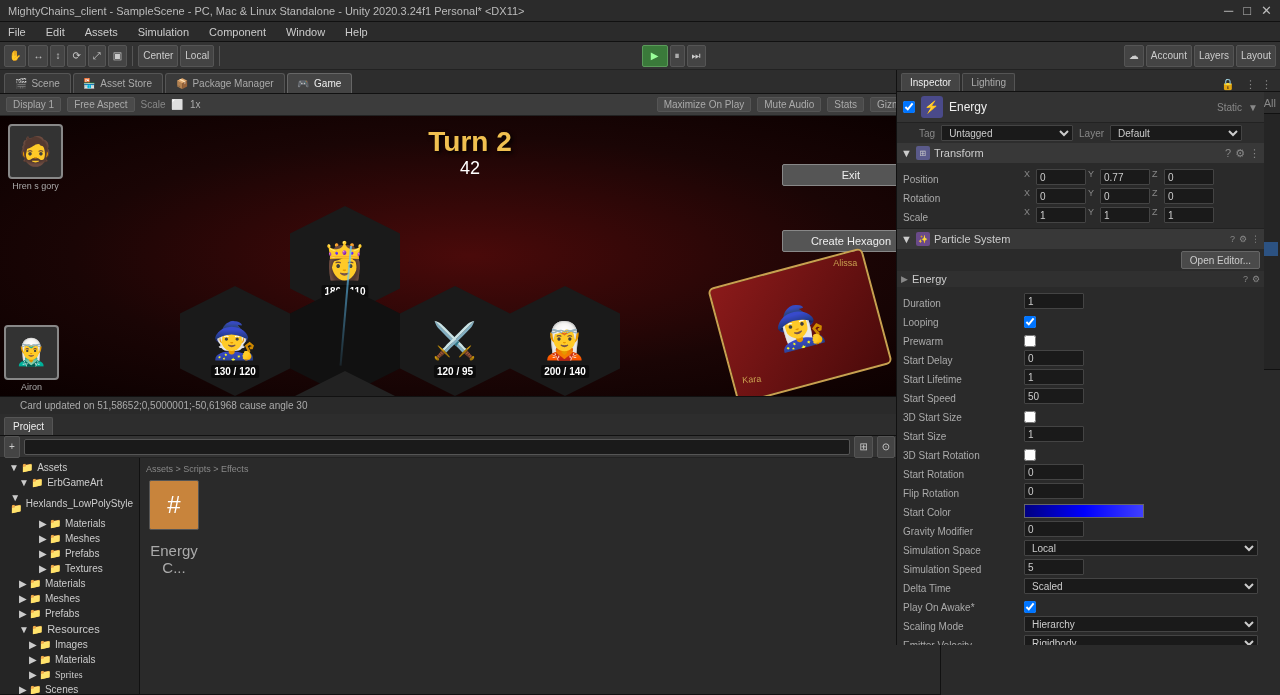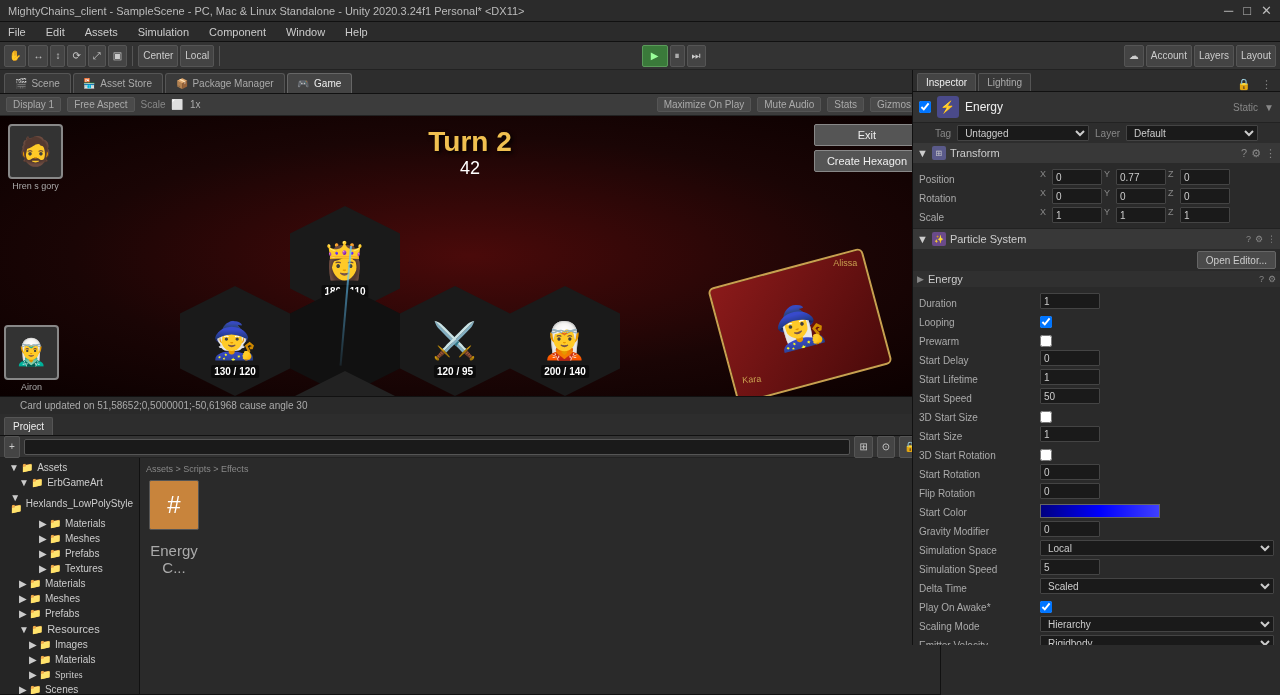--- a/index.html
+++ b/index.html
@@ -70,22 +70,22 @@
       text-align: center; pointer-events: none;
     }
     #turn-text { color: #f0c050; font-size: 28px; font-weight: bold; text-shadow: 2px 2px 4px #000; }
     #turn-num { color: #fff; font-size: 18px; }
 
     
     #game-buttons {
       position: absolute; top: 8px; right: 20px; display: flex; flex-direction: column; gap: 4px;
     }
     .game-btn {
-      background: #555; border: 1px solid #888; color: #eee; padding: 4px 12px;
-      cursor: pointer; font-size: 11px; border-radius: 2px; text-align: center;
+      background: #555; border: 1px solid #888; color: #eee; padding: 4px 28px;
+      cursor: pointer; font-size: 11px; border-radius: 2px; text-align: center; margin-top: 40px;
     }
 
     
     #char-portrait {
       position: absolute; top: 8px; left: 8px;
     }
     .portrait-box {
       width: 55px; height: 55px; border: 2px solid #888; border-radius: 4px;
       background: #333; overflow: hidden; display: flex; align-items: center; justify-content: center;
     }
@@ -173,21 +173,21 @@
       width: 60px; display: flex; flex-direction: column; align-items: center; cursor: pointer;
     }
     .asset-icon {
       width: 50px; height: 50px; background: #333; border: 1px solid #555; display: flex; align-items: center; justify-content: center;
       font-size: 20px; border-radius: 2px;
     }
     .asset-label { font-size: 15px; color: #aaa; text-align: center; margin-top: 12px; word-break: break-all; }
 
     
     #inspector-panel {
-      position: fixed; right: 0; top: 70px; width: 368px; height: 575px;
+      position: fixed; right: 16px; top: 70px; width: 368px; height: 575px;
       background: #2a2a2a; display: flex; flex-direction: column; border-left: 1px solid #111;
       overflow-y: auto;
     }
     .inspector-tabs {
       height: 22px; background: #2d2d2d; display: flex; align-items: flex-end; padding: 0 4px;
       border-bottom: 1px solid #111; gap: 2px; flex-shrink: 0;
     }
     .inspector-header {
       display: flex; align-items: center; padding: 4px 6px; background: #333;
       border-bottom: 1px solid #222; gap: 6px; flex-shrink: 0;

